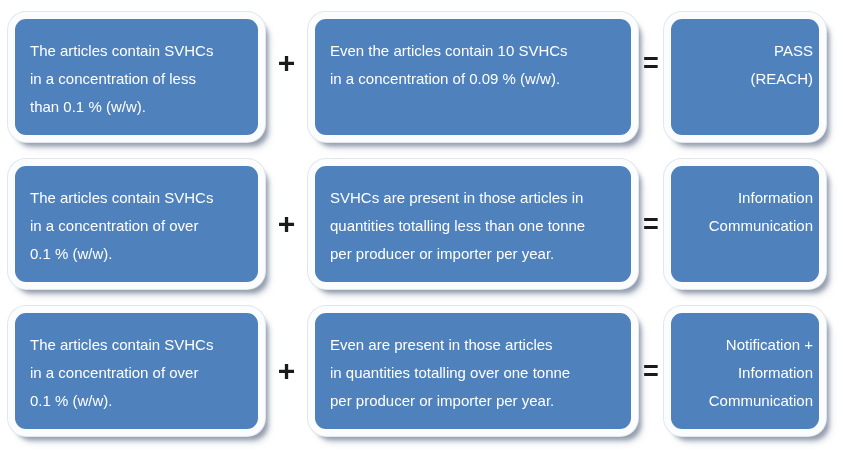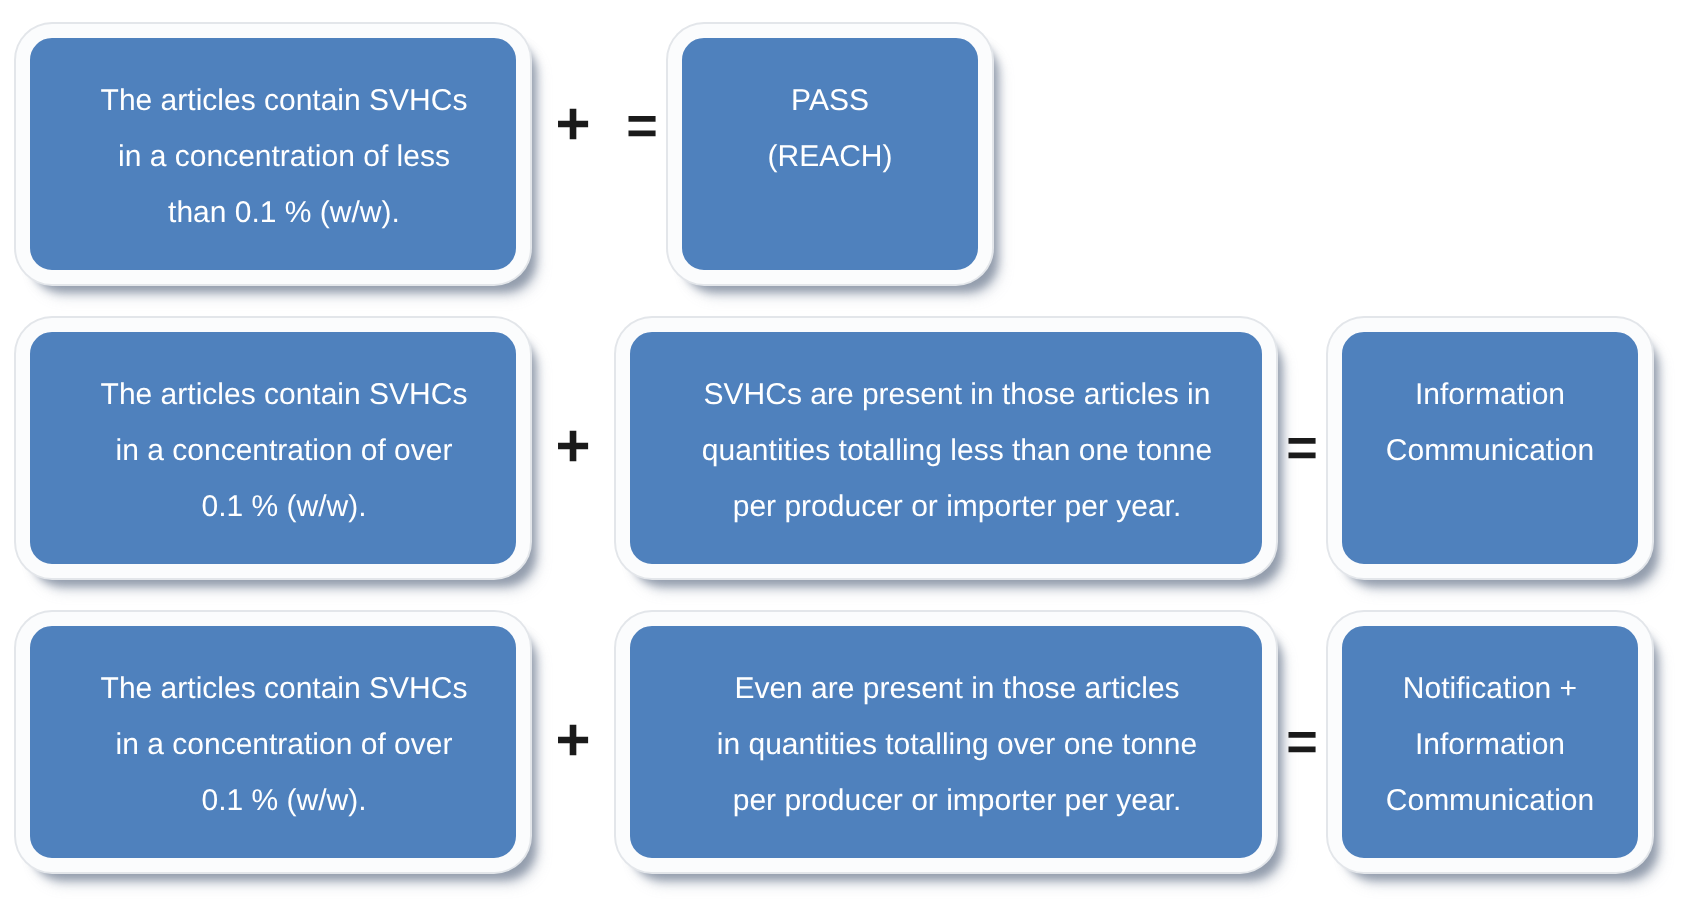--- a/index.html
+++ b/index.html
@@ -30,32 +30,31 @@
   }
   .box {
     border: 7px solid var(--box-border);
     border-radius: 18px;
     background: var(--box-fill);
     box-shadow: 0 0 0 1px var(--box-outline),
                 5px 6px 4px -2px rgba(128, 140, 158, 0.78),
                 7px 9px 7px -3px rgba(150, 160, 178, 0.38);
     height: 130px;
     overflow: hidden;
-    text-align: center;
   }
   .box .txt {
     color: var(--box-text);
     font-size: 15px;
     line-height: 28px;
     white-space: pre-line;
     padding: 18px 4px 0 15px;
   }
   .col-a { width: 257px; }
   .col-b { width: 330px; }
-  .col-c { width: 162px; text-align: center; }
+  .col-c { width: 162px; text-align: right; }
   .col-c .txt { padding: 18px 6px 0 6px; }
   .op {
     display: flex;
     align-items: center;
     justify-content: center;
     font-weight: bold;
     font-size: 30px;
     color: var(--operator);
     height: 130px;
   }
@@ -70,20 +69,24 @@
 
   <div class="flow-row ops-high">
     <div class="box col-a">
       <div class="txt">The articles contain SVHCs
 in a concentration of less
 than 0.1 % (w/w).</div>
     </div>
     <div class="op op-plus">
         <span>+</span>
       </div>
+    <div class="box col-b">
+      <div class="txt">Even the articles contain 10 SVHCs
+in a concentration of 0.09 % (w/w).</div>
+    </div>
     <div class="op op-eq">
         <span>=</span>
       </div>
     <div class="box col-c">
       <div class="txt">PASS
 (REACH)</div>
     </div>
   </div>
 
   <div class="flow-row">

